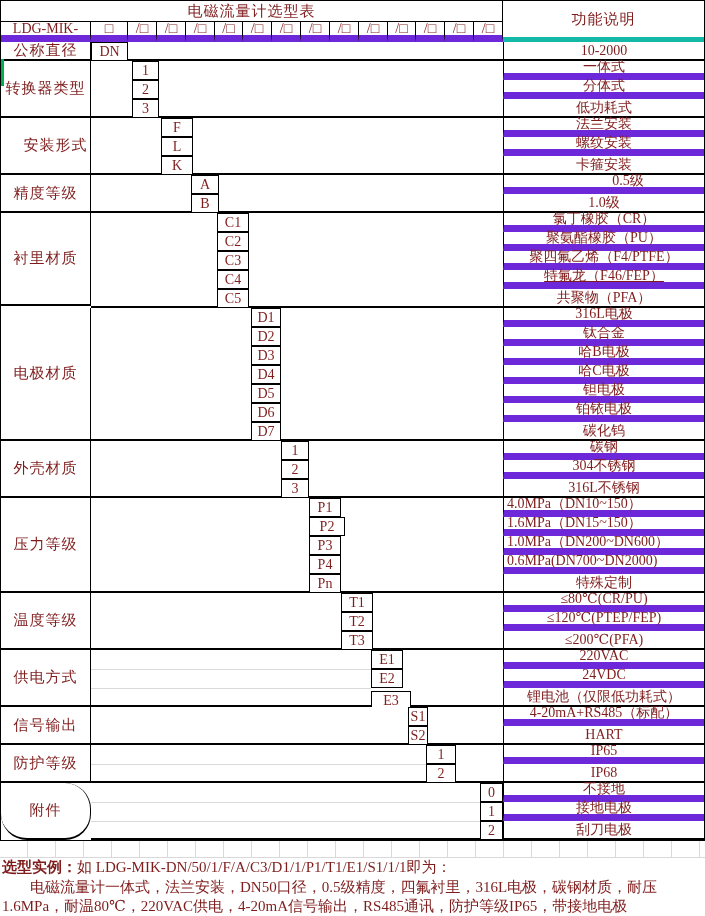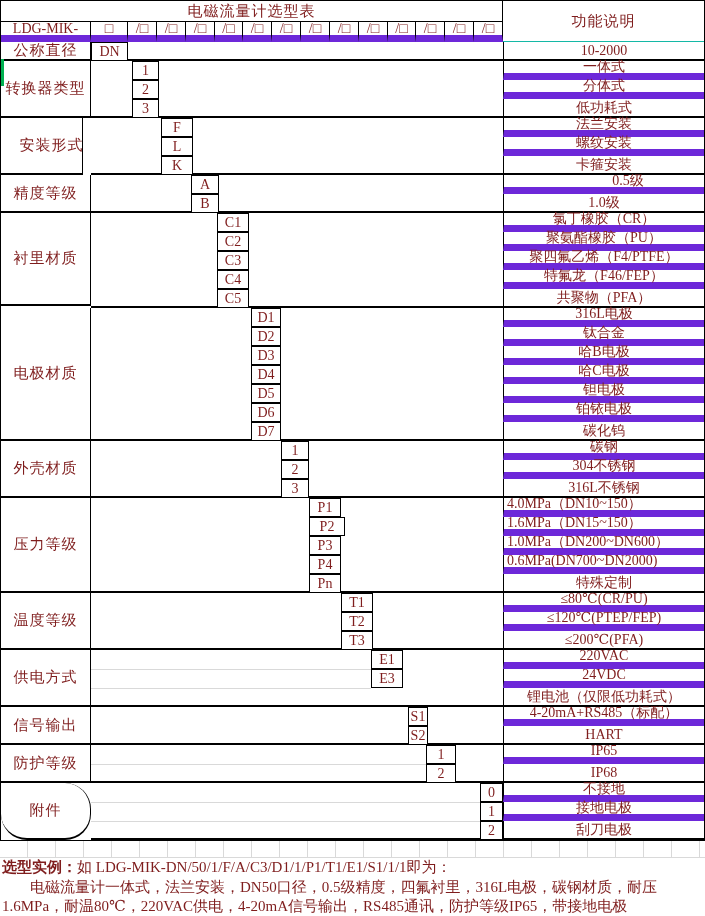--- a/index.html
+++ b/index.html
@@ -37,21 +37,21 @@
   .ex1 .hd{font-weight:bold;}
   .ex2{padding-left:30px;}
   .ex3{padding-left:2px;}
 </style>
 </head>
 <body>
 
 <div class="sheet">
   <div class="tbl">
     <div class="c ttl" style="left:0;top:0;width:502px;height:21px;border-right:1px solid #000;border-bottom:1px solid #000;">电磁流量计选型表</div>
-    <div class="c ttl" style="left:502px;top:0;width:201px;height:41px;border-bottom:1px solid #14b8a6;">功能说明</div>
+    <div class="c ttl" style="left:502px;top:0;width:201px;height:41px;border-bottom:5px solid #14b8a6;">功能说明</div>
     <div id="dyn">
         <div class="c br bb" style="left: 0px; top: 21px; width: 90px; height: 20px;">LDG-MIK-</div>
         <div class="c br bb" style="left: 90px; top: 21px; width: 37px; height: 20px;">□</div>
         <div class="c br bb" style="left: 127px; top: 21px; width: 29px; height: 20px;">/□</div>
         <div class="c br bb" style="left: 156px; top: 21px; width: 29px; height: 20px;">/□</div>
         <div class="c br bb" style="left: 185px; top: 21px; width: 29px; height: 20px;">/□</div>
         <div class="c br bb" style="left: 214px; top: 21px; width: 28px; height: 20px;">/□</div>
         <div class="c br bb" style="left: 242px; top: 21px; width: 29px; height: 20px;">/□</div>
         <div class="c br bb" style="left: 271px; top: 21px; width: 29px; height: 20px;">/□</div>
         <div class="c br bb" style="left: 300px; top: 21px; width: 29px; height: 20px;">/□</div>
@@ -66,21 +66,21 @@
         <div class="c bl sb" style="left: 502px; top: 41px; width: 201px; height: 19px;">10-2000</div>
         <div class="c box" style="left: 90px; top: 41px; width: 37px; height: 19px;">DN</div>
         <div class="c br sb lbl" style="left: 0px; top: 60px; width: 90px; height: 57px;">转换器类型</div>
         <div class="c sb" style="left: 90px; top: 60px; width: 412px; height: 57px;"></div>
         <div class="c bl bb" style="left: 502px; top: 60px; width: 201px; height: 19px;">一体式</div>
         <div class="c box" style="left: 131px; top: 60px; width: 27px; height: 19px;">1</div>
         <div class="c bl bb" style="left: 502px; top: 79px; width: 201px; height: 19px;">分体式</div>
         <div class="c box" style="left: 131px; top: 79px; width: 27px; height: 19px;">2</div>
         <div class="c bl sb" style="left: 502px; top: 98px; width: 201px; height: 19px;">低功耗式</div>
         <div class="c box" style="left: 131px; top: 98px; width: 27px; height: 19px;">3</div>
-        <div class="c br sb lbl" style="left: 0px; top: 117px; width: 82px; height: 57px; padding-left: 20px;">安装形式</div>
+        <div class="c br sb lbl" style="left: 0px; top: 117px; width: 90px; height: 57px; padding-left: 20px;">安装形式</div>
         <div class="c sb" style="left: 90px; top: 117px; width: 412px; height: 57px;"></div>
         <div class="c bl bb" style="left: 502px; top: 117px; width: 201px; height: 19px;">法兰安装</div>
         <div class="c box" style="left: 160px; top: 117px; width: 32px; height: 19px;">F</div>
         <div class="c bl bb" style="left: 502px; top: 136px; width: 201px; height: 19px;">螺纹安装</div>
         <div class="c box" style="left: 160px; top: 136px; width: 32px; height: 19px;">L</div>
         <div class="c bl sb" style="left: 502px; top: 155px; width: 201px; height: 19px;">卡箍安装</div>
         <div class="c box" style="left: 160px; top: 155px; width: 32px; height: 19px;">K</div>
         <div class="c br sb lbl" style="left: 0px; top: 174px; width: 90px; height: 38px;">精度等级</div>
         <div class="c sb" style="left: 90px; top: 174px; width: 412px; height: 38px;"></div>
         <div class="c bl bb" style="left: 502px; top: 174px; width: 201px; height: 19px; padding-left: 48px;">0.5级</div>
@@ -88,21 +88,21 @@
         <div class="c bl sb" style="left: 502px; top: 193px; width: 201px; height: 19px;">1.0级</div>
         <div class="c box" style="left: 190px; top: 193px; width: 28px; height: 19px;">B</div>
         <div class="c br sb lbl" style="left: 0px; top: 212px; width: 90px; height: 93px;">衬里材质</div>
         <div class="c sb" style="left: 90px; top: 212px; width: 412px; height: 95px;"></div>
         <div class="c bl bb" style="left: 502px; top: 212px; width: 201px; height: 19px;">氯丁橡胶（CR）</div>
         <div class="c box" style="left: 216px; top: 212px; width: 32px; height: 19px;">C1</div>
         <div class="c bl bb" style="left: 502px; top: 231px; width: 201px; height: 19px;">聚氨酯橡胶（PU）</div>
         <div class="c box" style="left: 216px; top: 231px; width: 32px; height: 19px;">C2</div>
         <div class="c bl bb" style="left: 502px; top: 250px; width: 201px; height: 19px;">聚四氟乙烯（F4/PTFE）</div>
         <div class="c box" style="left: 216px; top: 250px; width: 32px; height: 19px;">C3</div>
-        <div class="c bl bb" style="left: 502px; top: 269px; width: 201px; height: 19px;">特氟龙（F46/FEP）</div>
+        <div class="c bl bb" style="left: 502px; top: 269px; width: 201px; height: 19px; text-decoration: underline;">特氟龙（F46/FEP）</div>
         <div class="c box" style="left: 216px; top: 269px; width: 32px; height: 19px;">C4</div>
         <div class="c bl sb" style="left: 502px; top: 288px; width: 201px; height: 19px;">共聚物（PFA）</div>
         <div class="c box" style="left: 216px; top: 288px; width: 32px; height: 19px;">C5</div>
         <div class="c br sb lbl" style="left: 0px; top: 307px; width: 90px; height: 133px;">电极材质</div>
         <div class="c sb" style="left: 90px; top: 307px; width: 412px; height: 133px;"></div>
         <div class="c bl bb" style="left: 502px; top: 307px; width: 201px; height: 19px;">316L电极</div>
         <div class="c box" style="left: 250px; top: 307px; width: 30px; height: 19px;">D1</div>
         <div class="c bl bb" style="left: 502px; top: 326px; width: 201px; height: 19px;">钛合金</div>
         <div class="c box" style="left: 250px; top: 326px; width: 30px; height: 19px;">D2</div>
         <div class="c bl bb" style="left: 502px; top: 345px; width: 201px; height: 19px;">哈B电极</div>
@@ -145,21 +145,21 @@
         <div class="c box" style="left: 340px; top: 630px; width: 32px; height: 19px;">T3</div>
         <div class="c br sb lbl" style="left: 0px; top: 649px; width: 90px; height: 57px;">供电方式</div>
         <div class="c sb" style="left: 90px; top: 649px; width: 412px; height: 57px;"></div>
         <div class="c gl" style="left: 90px; top: 668px; width: 280px; height: 1px;"></div>
         <div class="c gl" style="left: 90px; top: 687px; width: 280px; height: 1px;"></div>
         <div class="c bl bb" style="left: 502px; top: 649px; width: 201px; height: 19px;">220VAC</div>
         <div class="c box" style="left: 370px; top: 649px; width: 32px; height: 19px;">E1</div>
         <div class="c bl bb" style="left: 502px; top: 668px; width: 201px; height: 19px;">24VDC</div>
         <div class="c box" style="left: 370px; top: 668px; width: 32px; height: 19px;">E2</div>
         <div class="c bl sb" style="left: 502px; top: 687px; width: 201px; height: 19px;">锂电池（仅限低功耗式）</div>
-        <div class="c box" style="left: 370px; top: 668px; width: 32px; height: 19px;">E3</div>
+        <div class="c box" style="left: 370px; top: 690px; width: 40px; height: 19px;">E3</div>
         <div class="c br sb lbl" style="left: 0px; top: 706px; width: 90px; height: 38px;">信号输出</div>
         <div class="c sb" style="left: 90px; top: 706px; width: 412px; height: 38px;"></div>
         <div class="c bl bb" style="left: 502px; top: 706px; width: 201px; height: 19px;">4-20mA+RS485（标配）</div>
         <div class="c box" style="left: 407px; top: 706px; width: 20px; height: 19px;">S1</div>
         <div class="c bl sb" style="left: 502px; top: 725px; width: 201px; height: 19px;">HART</div>
         <div class="c box" style="left: 407px; top: 725px; width: 20px; height: 19px;">S2</div>
         <div class="c br sb lbl" style="left: 0px; top: 744px; width: 90px; height: 38px;">防护等级</div>
         <div class="c sb" style="left: 90px; top: 744px; width: 412px; height: 38px;"></div>
         <div class="c gl" style="left: 90px; top: 763px; width: 335px; height: 1px;"></div>
         <div class="c bl bb" style="left: 502px; top: 744px; width: 201px; height: 19px;">IP65</div>

